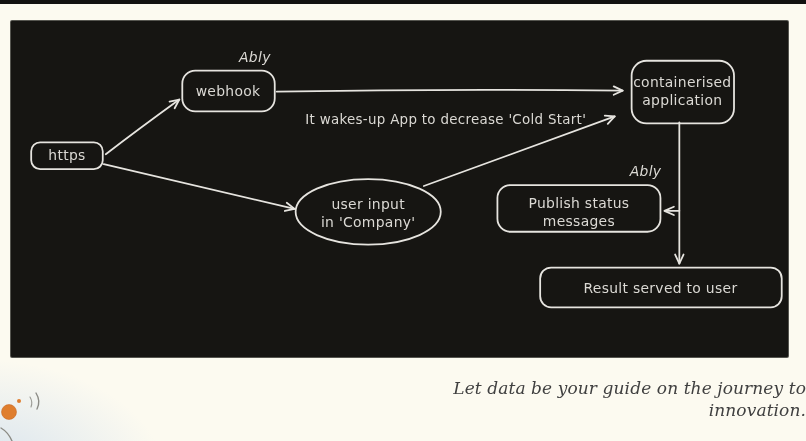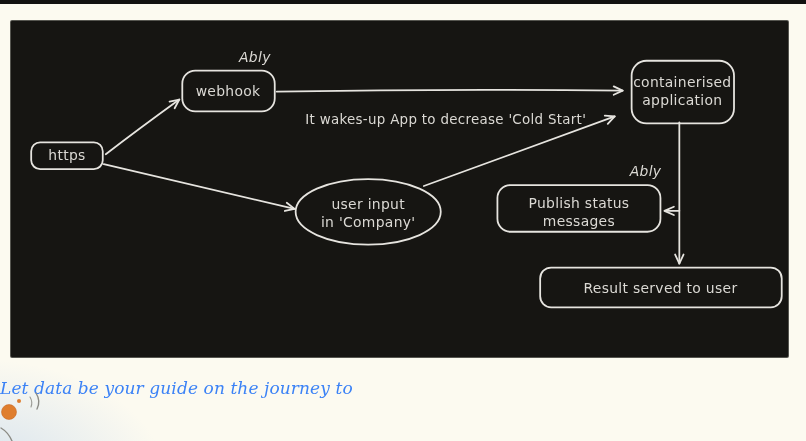--- a/index.html
+++ b/index.html
@@ -25,26 +25,26 @@
 
   
   .stroke { fill: none; stroke: #e6e4df; stroke-width: 1.8; stroke-linecap: round; stroke-linejoin: round; }
   text { fill: #dbd9d4; font-family: "DejaVu Sans", sans-serif; letter-spacing: 0.3px; }
   .node-label { font-size: 14px; }
   .annot { font-size: 13.5px; }
   .ably { font-size: 14px; font-style: italic; }
 
   .caption {
     position: absolute; left: 0; top: 377px; width: 806px;
-    text-align: left;
+    text-align: right;
     font-family: "DejaVu Serif", serif;
     font-style: italic;
     font-size: 17px;
     line-height: 22px;
-    color: #3b82f6;
+    color: #404040;
     letter-spacing: 0.1px;
   }
   .decoration {
     position: absolute; left: 0; top: 381px; width: 60px; height: 60px;
   }
 </style>
 </head>
 <body>
 
 <div class="top-strip"></div>
@@ -113,20 +113,21 @@
 
     <g>
       <rect class="stroke" x="531" y="248" width="243" height="40" rx="11"></rect>
       <text class="node-label" x="652" y="274" text-anchor="middle">Result served to user</text>
     </g>
   </svg>
 </div>
 
 <div class="caption">
   <span>Let data be your guide on the journey to</span><br>
+  <span>innovation.</span>
 </div>
 
 <svg class="decoration" viewBox="0 0 60 60">
   <circle cx="9" cy="31" r="7.5" fill="#df7e2e"></circle>
   <circle cx="9" cy="31" r="7.5" fill="none" stroke="#c4621c" stroke-width="1" opacity="0.5"></circle>
   <circle cx="19" cy="20" r="2" fill="#df7e2e"></circle>
   <path d="M36 12 q5 8 1 16" fill="none" stroke="#8b8b85" stroke-width="1.4" stroke-linecap="round"></path>
   <path d="M30 16 q3 5 1 10" fill="none" stroke="#9a9a94" stroke-width="1.1" stroke-linecap="round"></path>
   <path d="M1 47 q7 4 11 13" fill="none" stroke="#8b8b85" stroke-width="1.4" stroke-linecap="round"></path>
 </svg>

